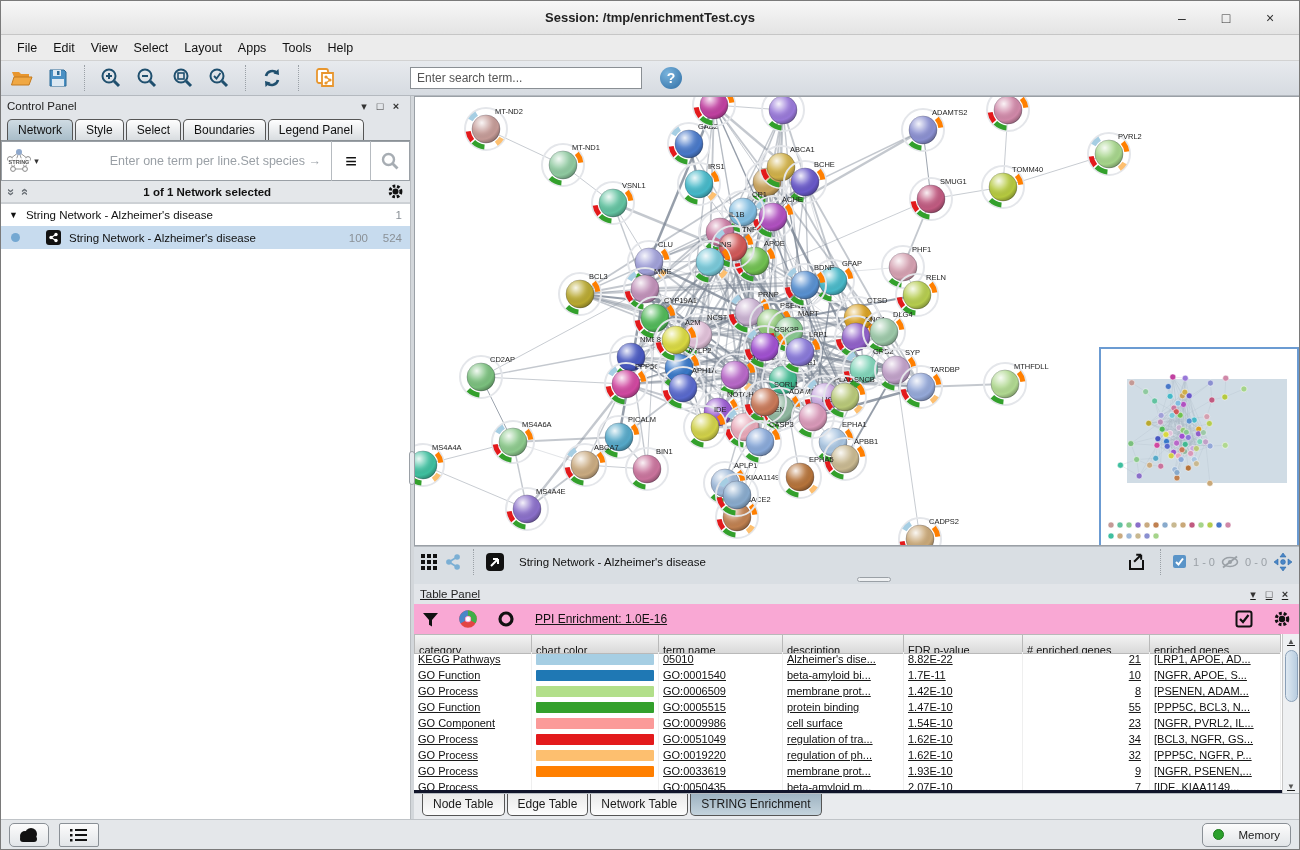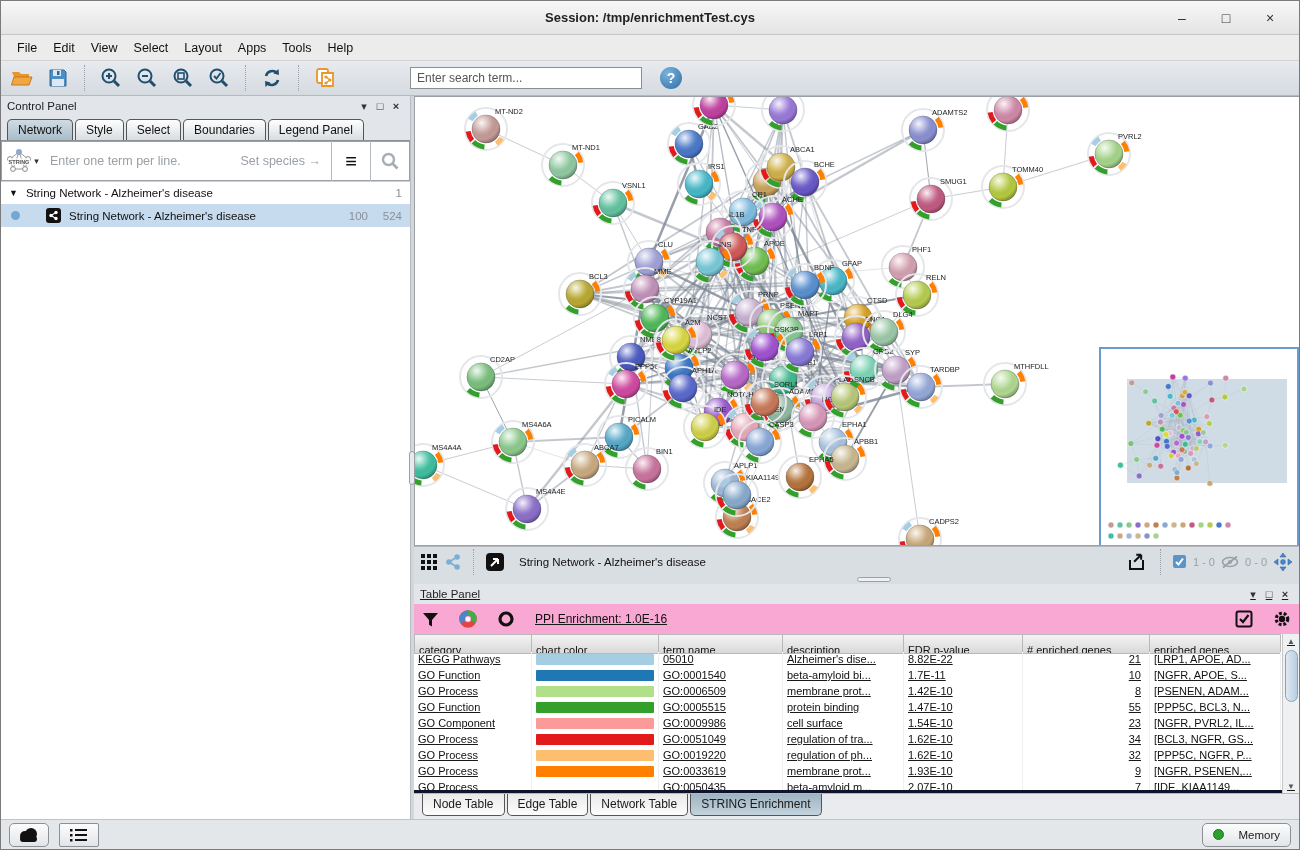--- a/index.html
+++ b/index.html
@@ -31,21 +31,21 @@
   
   .control-panel { width:410px; flex:0 0 410px; background:#e9ebee; border-right:1px solid #b8bcc0; display:flex; flex-direction:column; }
   .panel-title-row { height:20px; flex:0 0 20px; display:flex; align-items:center; padding:0 6px; font-size:11.5px; color:#222; background:#e2e5e9; }
   .panel-title-row .sp { flex:1; }
   .panel-ico { width:16px; text-align:center; color:#333; font-size:11px; }
   .cp-tabs { height:25px; flex:0 0 25px; display:flex; align-items:flex-end; padding-left:6px; gap:2px; border-bottom:1px solid #8b9196; background:#e2e5e9; }
   .cp-tab { border:1px solid #555; border-bottom:none; border-radius:5px 5px 0 0; padding:3px 10px 3px; font-size:12px; background:linear-gradient(#fefefe,#d9dde0); color:#111; }
   .cp-tab.sel { background:linear-gradient(#cfdbe3,#a9bdc9);margin-top:28px; }
   .string-row { height:40px; flex:0 0 40px; background:#fff; border:1px solid #9aa0a6; margin:0; display:flex; align-items:center; }
   .string-logo-box { width:42px; display:flex; align-items:center; justify-content:center; gap:2px; border-right:1px solid transparent; }
-  .string-input { flex:1; border:none; outline:none; font-size:12.5px; color:#333; padding-left:6px; min-width:10px; }
+  .string-input { flex:1; border:none; outline:none; font-size:12.5px; color:#333; padding-left:6px; min-width:10px;text-align:right; }
   .string-input::placeholder { color:#9aa0a6; }
   .species-lbl { color:#9aa0a6; font-size:12.5px; padding-right:10px; white-space:nowrap; }
   .string-row .vsep { width:1px; height:40px; background:#b6bbc0; }
   .sq-btn { width:38px; height:38px; display:flex; align-items:center; justify-content:center; }
   .hamburger { font-size:20px; font-weight:bold; color:#111; }
   .netbar { height:22px; flex:0 0 22px; background:#e4e7ea; display:flex; align-items:center; padding:0 6px; border-bottom:1px solid #cdd1d5; }
   .chev { color:#6a7076; font-size:13px; font-weight:bold; display:inline-block; line-height:10px; }
   .chev.down { transform:rotate(90deg); }
   .chev.up { transform:rotate(-90deg); }
   .netbar .label { flex:1; text-align:center; font-size:11.5px; font-weight:bold; color:#111; }
@@ -245,20 +245,29 @@
           </div>
         <div class="vsep"></div>
         <div class="sq-btn">
           <svg width="20" height="20" viewBox="0 0 20 20">
               <circle cx="8.5" cy="8.5" r="5.5" fill="none" stroke="#a7adb3" stroke-width="2.4"></circle>
               <line x1="12.5" y1="12.5" x2="17.5" y2="17.5" stroke="#a7adb3" stroke-width="2.8"></line>
             </svg>
         </div>
       </div>
 
+      <div class="netbar">
+        <span class="chev down">»</span>
+        <span class="chev up" style="margin-left:6px">»</span>
+        <span class="label">1 of 1 Network selected</span>
+        <svg width="17" height="17" viewBox="0 0 17 17">
+            <circle cx="8.5" cy="8.5" r="3" fill="#111"></circle>
+            <circle cx="8.5" cy="8.5" r="5.4" fill="none" stroke="#111" stroke-width="3" stroke-dasharray="2.6 1.8"></circle>
+          </svg>
+      </div>
 
       <div class="tree">
         <div class="tree-row">
           <span class="twisty">▼</span>
           <span>String Network - Alzheimer's disease</span>
           <span class="cnt">1</span>
         </div>
         <div class="tree-row child">
           <span class="dot"></span>
           <span class="share-badge">

